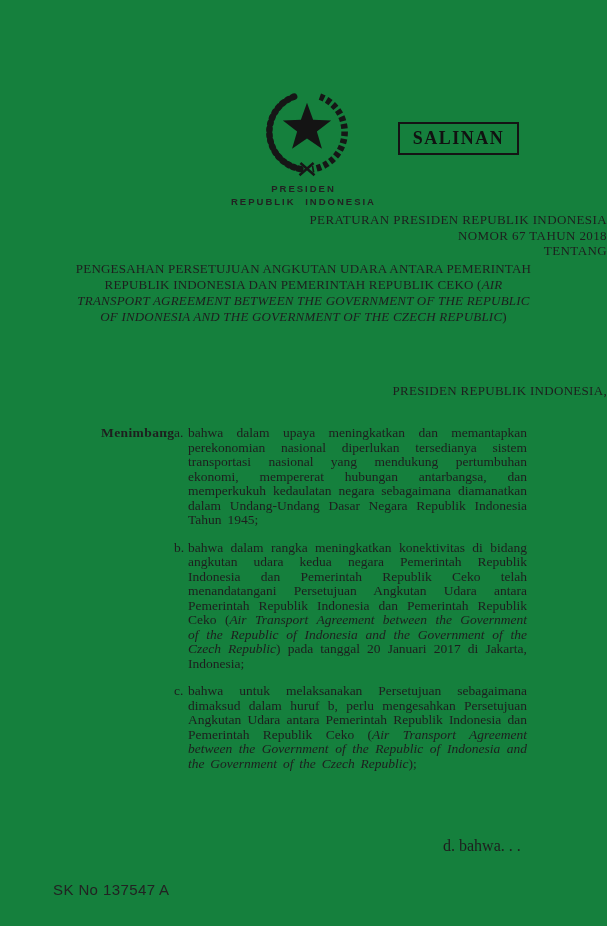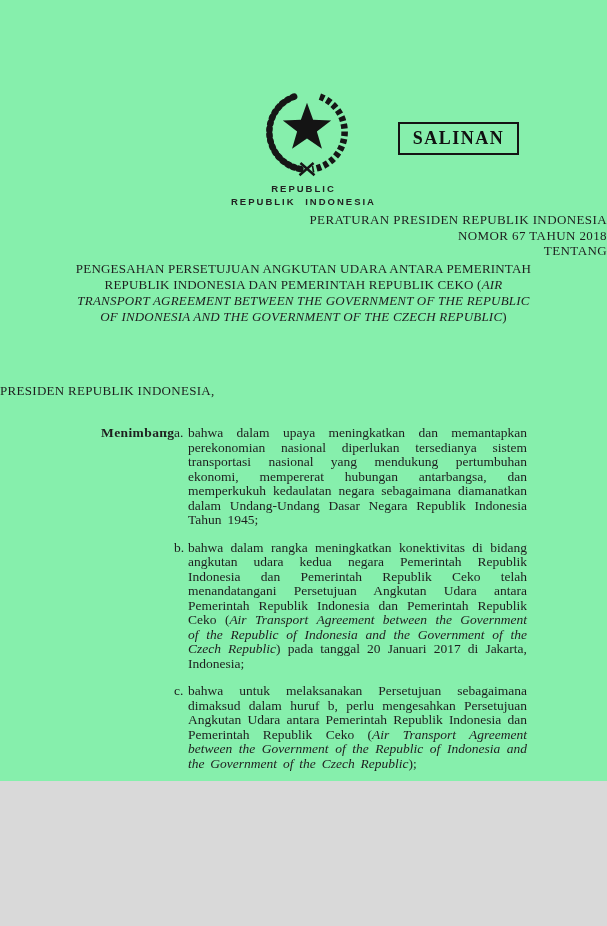--- a/index.html
+++ b/index.html
@@ -1,20 +1,20 @@
 <!DOCTYPE html>
 <html><head>
 <meta charset="utf-8">
 <style>
   * { margin:0; padding:0; box-sizing:border-box; }
   html,body { width:607px; height:926px; }
   body { background:#d9d9d9; font-family:"Liberation Serif", serif; }
   .page {
-    position:relative; width:607px; height:781px;
-    background:#86efac; color:#1e1e1e; overflow:hidden;
+    position:relative; width:607px; height:926px;
+    background:#15803d; color:#1e1e1e; overflow:hidden;
   }
   
   .emblem { position:absolute; left:260px; top:85px; width:94px; height:94px; }
   .emblem svg { width:100%; height:100%; }
   
   .stamp {
     position:absolute; left:398px; top:122px; width:121px; height:33px;
     border:2.5px solid #141414; display:flex; align-items:center; justify-content:center;
     font-weight:bold; font-size:18px; letter-spacing:1.5px; color:#111;
   }
@@ -23,21 +23,21 @@
     font-family:"Liberation Sans", sans-serif; font-weight:bold; color:#222; }
   .letterhead .lh1 { font-size:9.5px; letter-spacing:2px; }
   .letterhead .lh2 { font-size:9.5px; letter-spacing:2px; word-spacing:5px; margin-top:2px; }
   
   .title { position:absolute; left:0; top:212px; width:100%; text-align:right;
     font-size:13px; line-height:15.5px; letter-spacing:0.4px; }
   .subject { position:absolute; left:71px; top:261px; width:465px; text-align:center;
     font-size:13px; line-height:16px; letter-spacing:0.2px; }
   .invocation { position:absolute; left:0; top:361px; width:100%; text-align:center;
     font-size:13px; letter-spacing:0.3px; }
-  .authority { position:absolute; left:0; top:383px; width:100%; text-align:left;
+  .authority { position:absolute; left:0; top:383px; width:100%; text-align:right;
     font-size:13px; letter-spacing:0.3px; }
   
   .considerations { position:absolute; left:101px; top:426px; width:426px;
     font-size:13.5px; line-height:14.5px; }
   .cons-label { position:absolute; left:0; top:0; letter-spacing:0.4px;font-weight:bold; }
   .cons-colon { position:absolute; left:63px; top:0; }
   .cons-items { margin-left:73px; }
   .cons-item { display:flex; margin-bottom:13px; }
   .cons-marker { width:14px; flex:none; }
   .cons-text { width:339px; text-align:justify; word-spacing:2.5px; }
@@ -63,21 +63,21 @@
 
       <polygon fill="#141414" points="50,19 43.5,37.1 24.3,37.7 39.5,49.4 34.1,67.8 50,57 65.9,67.8 60.5,49.4 75.7,37.7 56.5,37.1"></polygon>
     </svg>
   </div>
 
   <div class="stamp">
     <span>SALINAN</span>
   </div>
 
   <div class="letterhead">
-    <div class="lh1">REPUBLIC</div>
+    <div class="lh1">PRESIDEN</div>
     <div class="lh2">REPUBLIK INDONESIA</div>
   </div>
 
   <div class="title">
     <div>PERATURAN PRESIDEN REPUBLIK INDONESIA</div>
     <div>NOMOR 67 TAHUN 2018</div>
     <div>TENTANG</div>
   </div>
 
   <div class="subject"><span>PENGESAHAN PERSETUJUAN ANGKUTAN UDARA ANTARA PEMERINTAH REPUBLIK INDONESIA DAN PEMERINTAH REPUBLIK CEKO (</span><span class="it">AIR TRANSPORT AGREEMENT BETWEEN THE GOVERNMENT OF THE REPUBLIC OF INDONESIA AND THE GOVERNMENT OF THE CZECH REPUBLIC</span><span>)</span>

